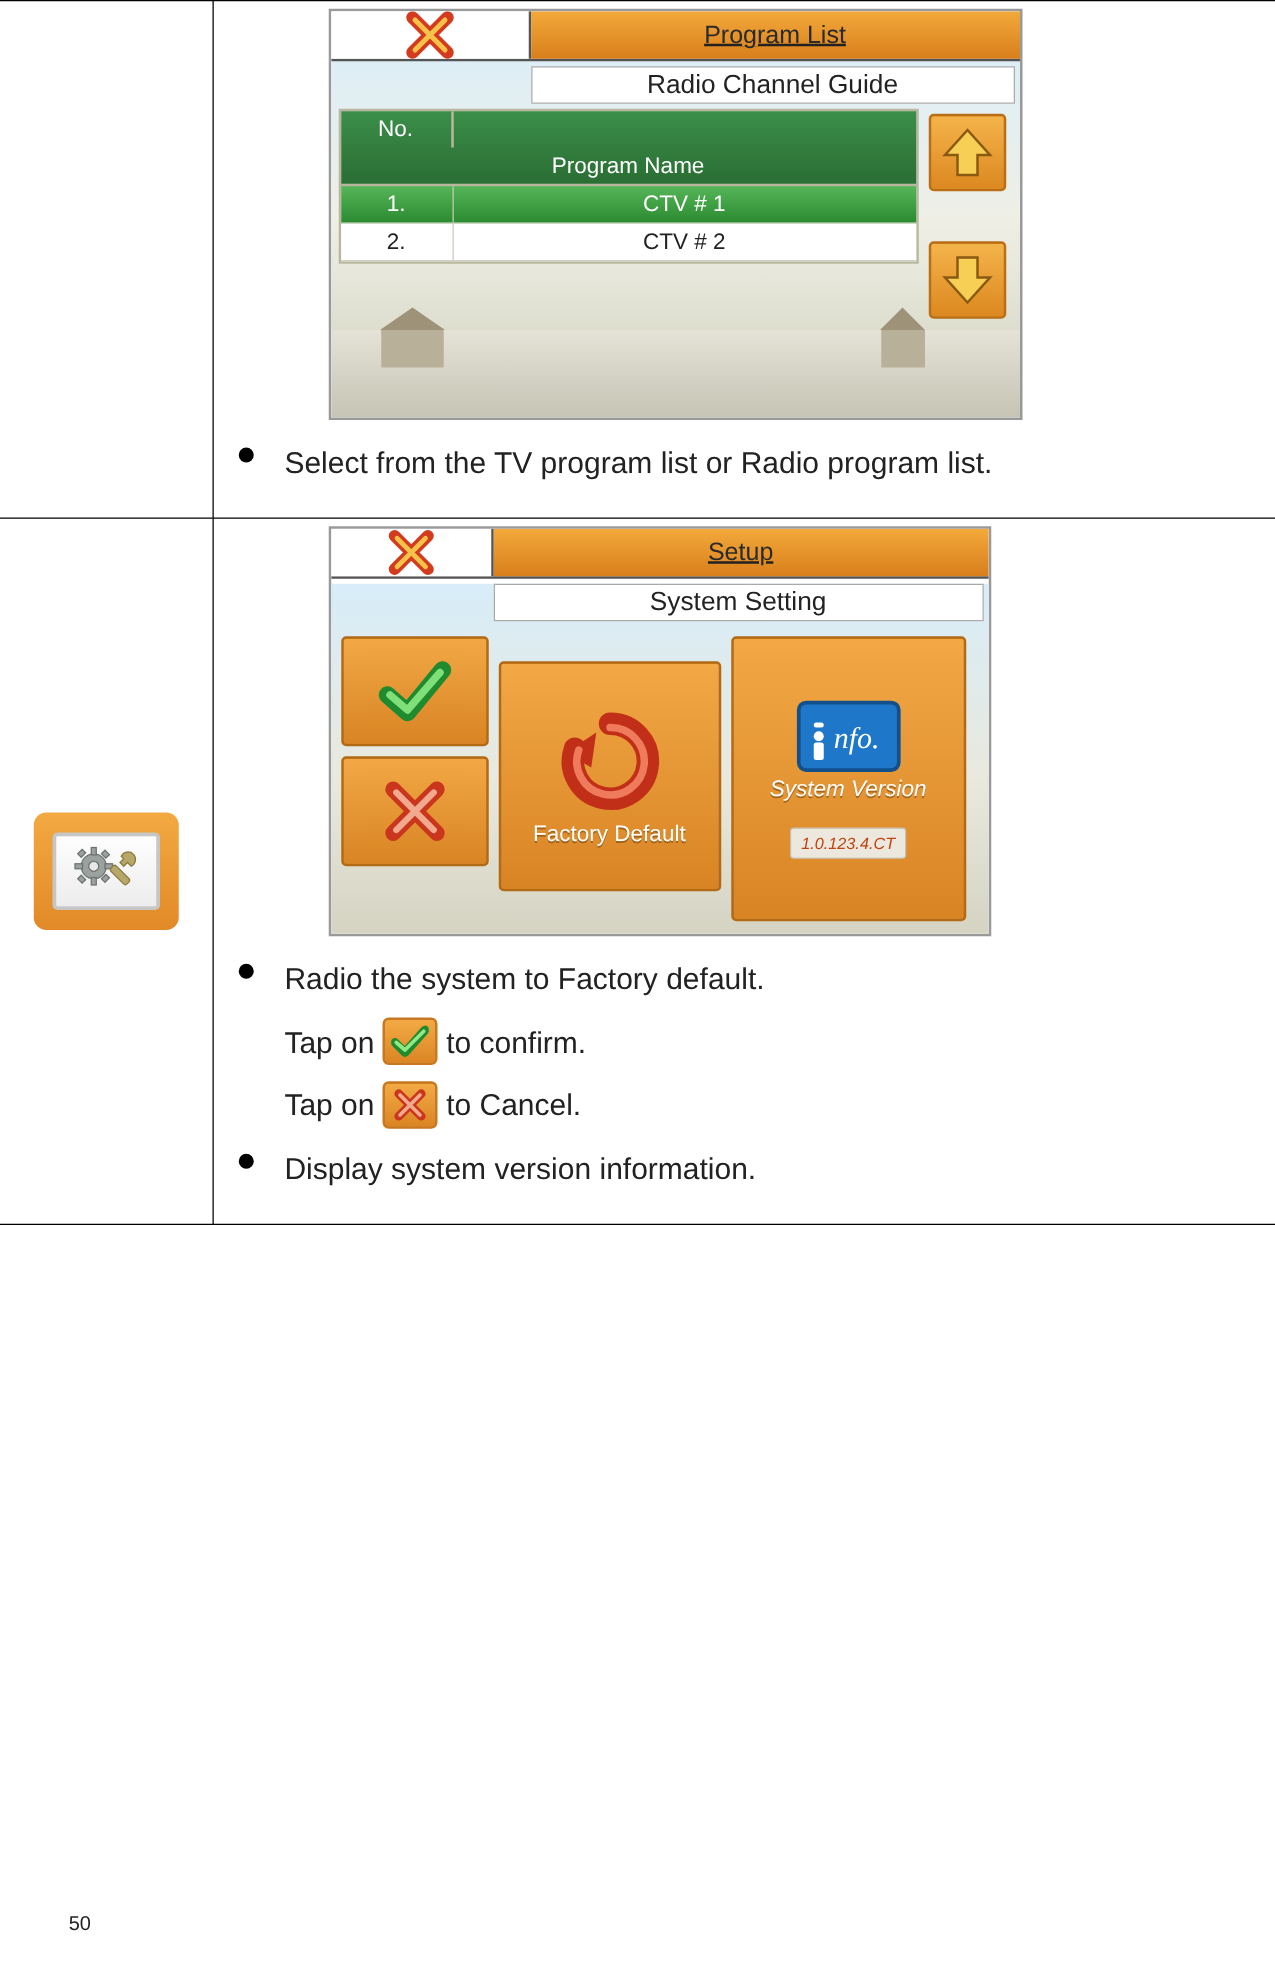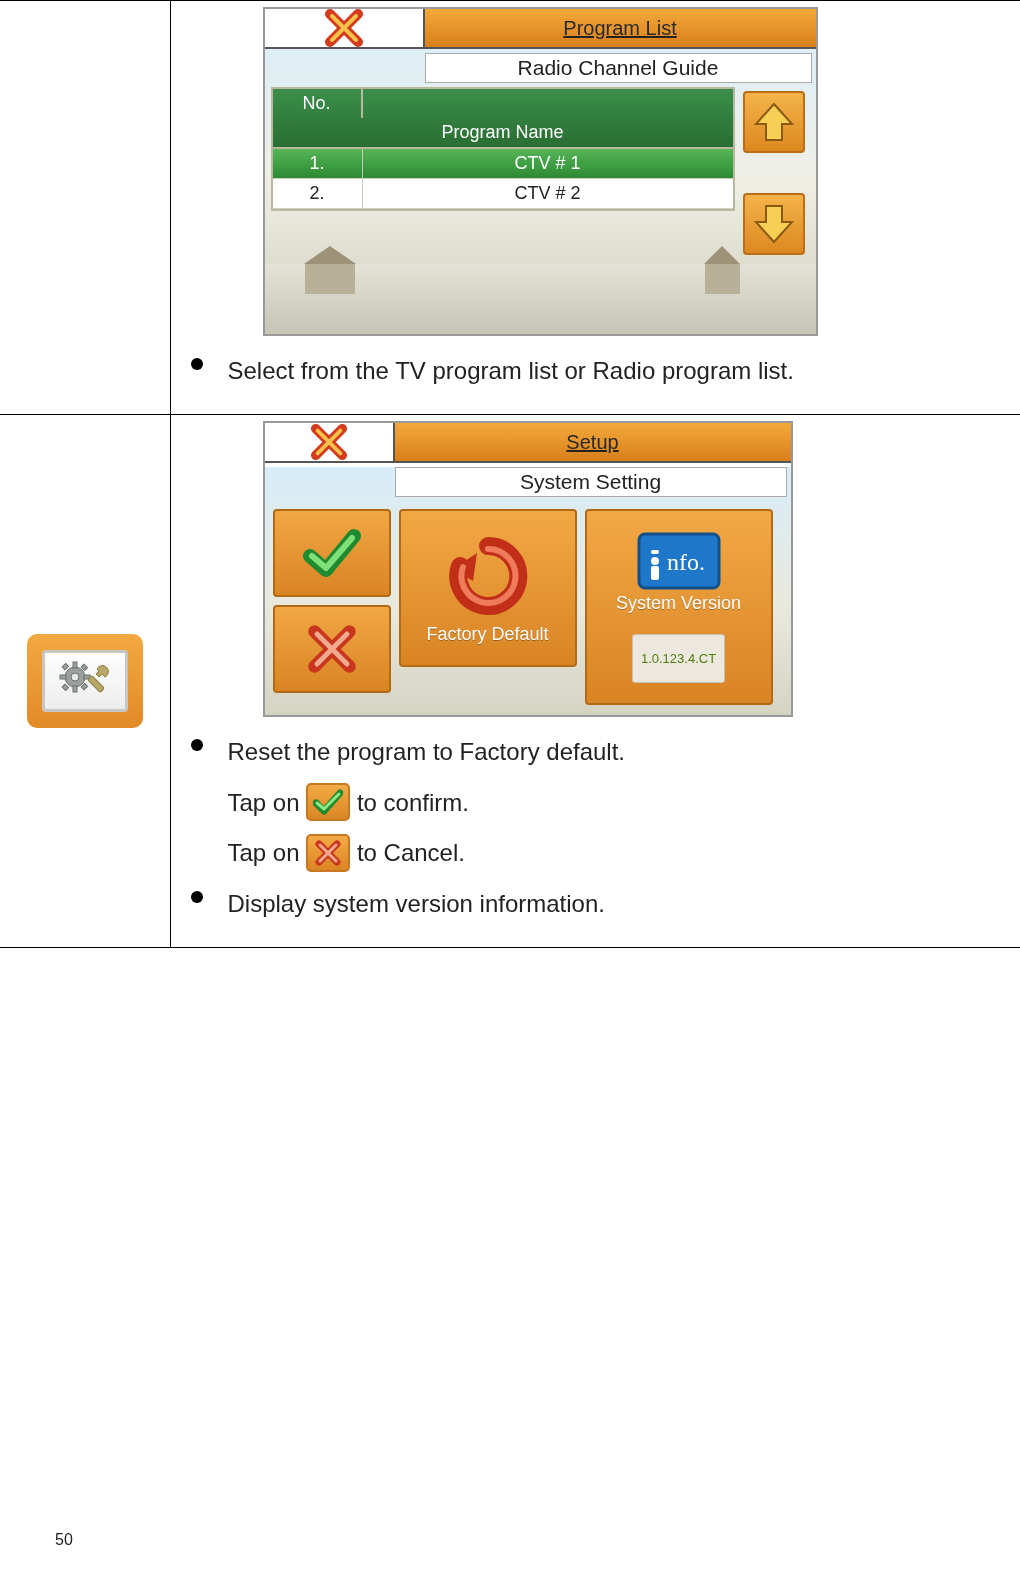--- a/index.html
+++ b/index.html
@@ -227,29 +227,29 @@
     border-radius: 4px;
     display:flex;
     align-items:center;
     justify-content:center;
     flex-direction: column;
     color: #fff;
     font-size: 18px;
     text-align:center;
   }
   .tile.small { width: 118px; height: 88px; }
-  .tile.big   { width: 178px; height: 158px; }
-  .tile.big2  { width: 188px; height: 196px; }
+  .tile.big   { width: 178px; height: 184px; margin-top: 20px; }
+  .tile.big2  { width: 188px; height: 228px; font-style: italic; }
   .tile .tlabel { margin-top: 4px; text-shadow: 0 1px 0 rgba(0,0,0,.3); line-height:1.1;}
   .ver-badge {
     margin-top:20px;
     background:#ece8de;
-    color:#4d7c0f;
+    color:#c2410c;
     font-size:13px;
-    padding:16px 8px;
+    padding:4px 8px;
     border-radius:3px;
     border:1px solid #c6c1b3;
   }
 
   .page-num {
     position: absolute;
     bottom: 40px;
     left: 55px;
     font-size: 16px;
   }
@@ -407,21 +407,21 @@
                 </svg>
                 <div class="tlabel">System Version</div>
                 <div class="ver-badge">1.0.123.4.CT</div>
               </div>
             </div>
           </div>
         </div>
 
         <div class="bullet-block">
           <span class="dot"></span>
-          <span>Reset the program to Factory default.</span>
+          <span>Radio the system to Factory default.</span>
           <div class="indent-block">
             <span>Tap on </span>
             <span class="inline-icon">
               <svg width="30" height="26" viewBox="0 0 30 26">
                 <polyline points="3,14 11,22 27,4" fill="none" stroke="#1f8a2e" stroke-width="7" stroke-linecap="round" stroke-linejoin="round"></polyline>
                 <polyline points="4,14 11,20 26,5" fill="none" stroke="#8ee986" stroke-width="3" stroke-linecap="round" stroke-linejoin="round"></polyline>
               </svg>
             </span>
             <span> to confirm.</span>
           </div>

